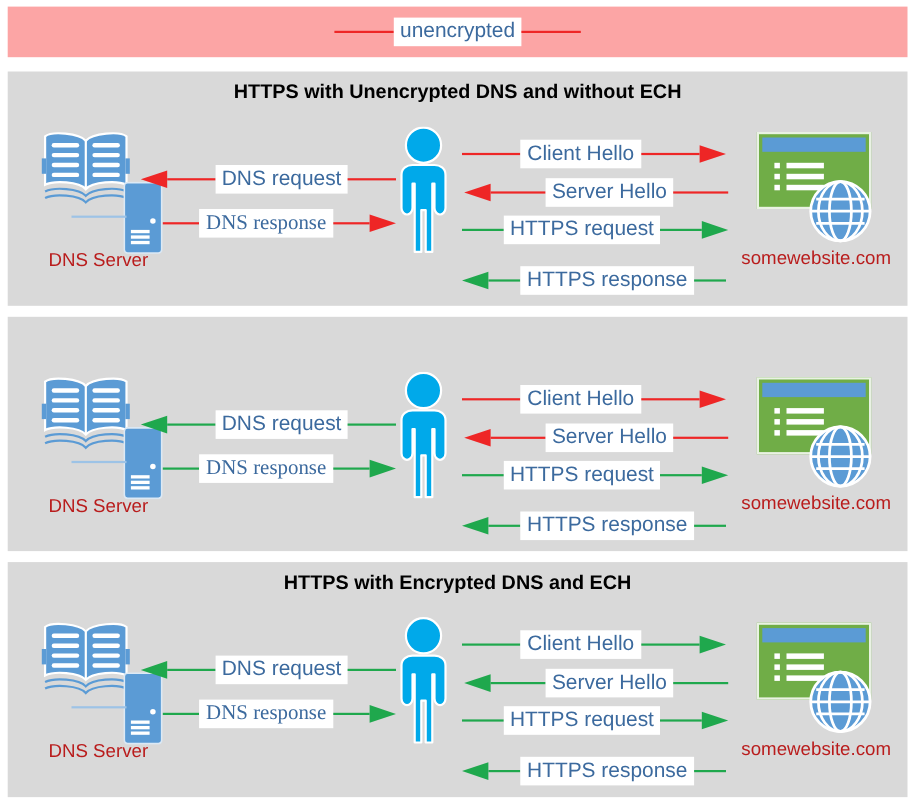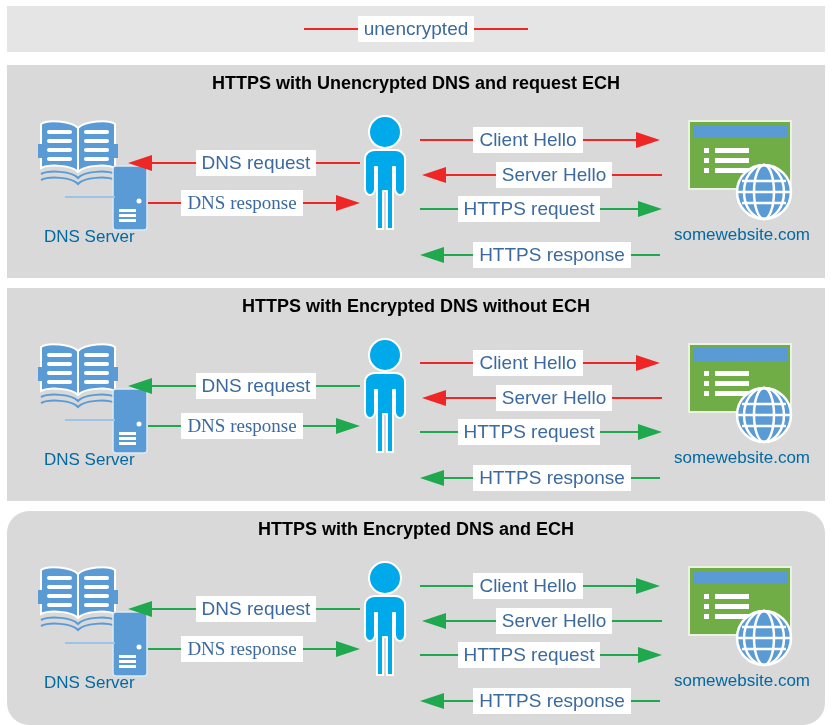--- a/index.html
+++ b/index.html
@@ -1,30 +1,30 @@
 <!DOCTYPE html>
 <html><head>
 <meta charset="utf-8">
 <style>
   html,body { margin:0; padding:0; background:#ffffff; font-family:"Liberation Sans", sans-serif; }
   .screen { position:relative; width:832px; height:725px; background:#ffffff; overflow:hidden; }
 
   
   .legend-bar { position:absolute; top:6px; left:7px; width:818px; height:46px;
-    background:#e5e5e5; display:flex; align-items:center; justify-content:center; gap:118px; }
+    background:#fca5a5; display:flex; align-items:center; justify-content:center; gap:118px; }
   .legend-item { display:flex; align-items:center; }
   .legend-seg { width:54px; height:2px; }
   .lbl-box { background:#ffffff; color:#3c6a9e; font-size:19px; line-height:26px;
     padding:0 6px; white-space:nowrap; }
 
   
   .panel { position:absolute; left:7px; width:818px; background:#d9d9d9; }
   .panel-1 { top:65px;  height:213px; }
   .panel-2 { top:288px; height:213px; }
-  .panel-3 { top:511px; height:214px;border-radius:22px; }
+  .panel-3 { top:511px; height:214px; }
   .panel-title { position:absolute; top:8px; left:0; width:100%; text-align:center;
     font-size:18px; font-weight:bold; color:#000000; }
 
   
   .msg-row { position:absolute; height:28px; display:flex; align-items:center; }
   .seg { flex:1 1 auto; height:2px; }
   .tri { width:0; height:0; flex:0 0 auto; }
   .tri-right { border-top:8px solid transparent; border-bottom:8px solid transparent; border-left:24px solid #000; }
   .tri-left  { border-top:8px solid transparent; border-bottom:8px solid transparent; border-right:24px solid #000; }
 
@@ -32,21 +32,21 @@
   .row-dns-response   { top:124px; left:141px; width:212px;font-family:Liberation Serif, serif; }
   .row-client-hello   { top:61px;  left:413px; width:240px; }
   .row-server-hello   { top:96px;  left:415px; width:240px;text-align:right; }
   .row-https-request  { top:130px; left:413px; width:242px; }
   .row-https-response { top:176px; left:413px; width:240px; }
 
   
   .book-icon   { position:absolute; left:29px;  top:53px; }
   .server-icon { position:absolute; left:105px; top:100px; }
   .connector   { position:absolute; left:58px;  top:131px; width:50px; height:2px; background:#9dc3e6; }
-  .caption { position:absolute; font-size:17px; color:#0369a1; white-space:nowrap; }
+  .caption { position:absolute; font-size:17px; color:#b91c1c; white-space:nowrap; }
   .dns-caption  { left:37px; top:162px; }
   .site-caption { left:655px; top:160px; width:160px; text-align:center; }
 
   
   .person-icon { position:absolute; left:348px; top:50px; }
 
   
   .site-window { position:absolute; left:681px; top:55px; width:104px; height:70px;
     background:#70ad47; border:2px solid #e9f2e3; box-sizing:border-box; }
   .site-titlebar { margin:3px; height:13px; background:#5b9bd5; }
@@ -107,21 +107,21 @@
 
   <div class="legend-bar">
     <div class="legend-item">
       <div class="legend-seg" style="background: rgb(238, 38, 38);"></div>
       <span class="lbl-box">unencrypted</span>
       <div class="legend-seg" style="background: rgb(238, 38, 38);"></div>
     </div>
   </div>
 
   <div class="panel panel-1">
-    <div class="panel-title">HTTPS with Unencrypted DNS and request ECH</div>
+    <div class="panel-title">HTTPS with Unencrypted DNS and without ECH</div>
 
     <svg class="book-icon" width="84" height="68">
         <use href="#def-book"></use>
       </svg>
     <svg class="server-icon" width="36" height="66">
         <use href="#def-server"></use>
       </svg>
     <div class="connector"></div>
     <div class="caption dns-caption">DNS Server</div>
 
@@ -183,21 +183,20 @@
     </div>
     <div class="msg-row row-https-response">
       <div class="tri tri-left" style="border-right-color: rgb(31, 168, 77);"></div>
       <div class="seg" style="background: rgb(31, 168, 77);"></div>
       <span class="lbl-box">HTTPS response</span>
       <div class="seg" style="background: rgb(31, 168, 77);"></div>
     </div>
   </div>
 
   <div class="panel panel-2">
-    <div class="panel-title">HTTPS with Encrypted DNS without ECH</div>
 
     <svg class="book-icon" width="84" height="68">
         <use href="#def-book"></use>
       </svg>
     <svg class="server-icon" width="36" height="66">
         <use href="#def-server"></use>
       </svg>
     <div class="connector"></div>
     <div class="caption dns-caption">DNS Server</div>
 

